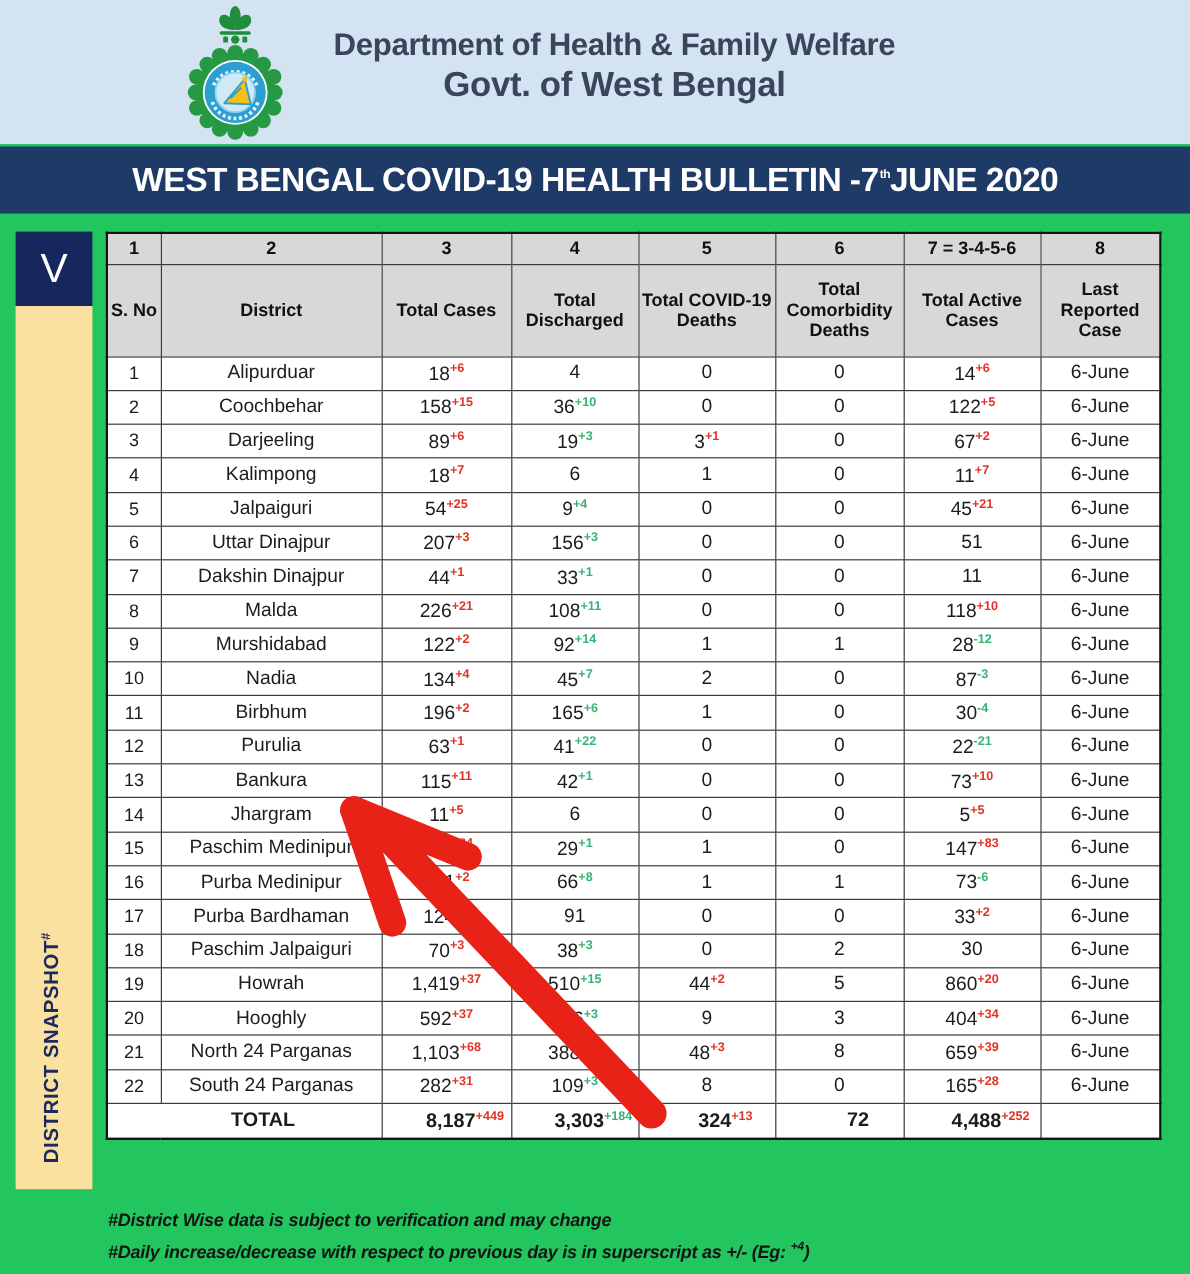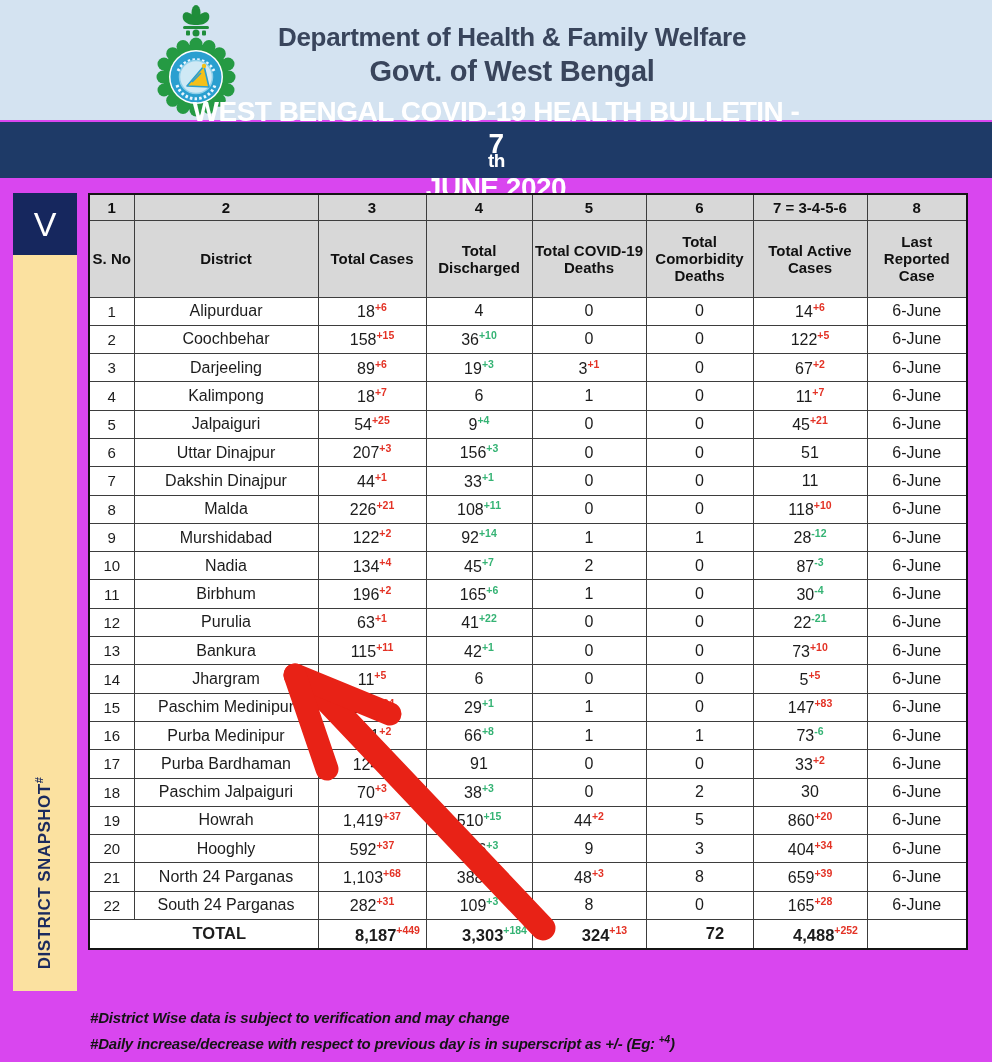--- a/index.html
+++ b/index.html
@@ -1,32 +1,32 @@
 <!DOCTYPE html>
 <html><head>
 <meta charset="utf-8">
 <style>
   * { margin:0; padding:0; box-sizing:border-box; }
   html,body { width:992px; height:1062px; background:#ffffff; overflow:hidden;
               font-family:"Liberation Sans", sans-serif; }
-  .page { position:relative; width:992px; height:1062px; background:#d946ef; }
+  .page { position:relative; width:992px; height:1062px; background:#22c55e; }
 
   
   .top-band { position:absolute; left:0; top:0; width:992px; height:120px; background:#d4e3f1; }
   .logo-wrap { position:absolute; left:143px; top:3px; width:106px; height:114px; }
   .titles { position:absolute; left:232px; top:20px; width:560px; text-align:center;
             color:#39455c; font-weight:bold; letter-spacing:-0.3px; }
   .title-line1 { font-size:26px; line-height:34px; }
   .title-line2 { font-size:29px; line-height:34px; }
 
   
   .banner { position:absolute; left:0; top:122px; width:992px; height:56px; background:#1e3a67;
             color:#ffffff; font-weight:bold; font-size:28px; letter-spacing:-0.5px;
-            display:flex; align-items:center; justify-content:center;flex-direction:column; }
-  .banner sup { font-size:19px; margin:-10px 0 0 1px; }
+            display:flex; align-items:center; justify-content:center; }
+  .banner sup { font-size:10px; margin:-10px 0 0 1px; }
 
   
   .v-box { position:absolute; left:13px; top:193px; width:64px; height:62px; background:#16275e;
            color:#ffffff; font-size:34px; display:flex; align-items:center; justify-content:center; }
   .strip { position:absolute; left:13px; top:255px; width:64px; height:736px; background:#fbe1a0; }
   .strip-label { position:absolute; left:-128px; top:606px; width:320px; height:24px;
                  transform:rotate(-90deg); transform-origin:center;
                  color:#1b2a5e; font-weight:bold; font-size:17px; text-align:center;
                  letter-spacing:0.5px; white-space:nowrap; }
   .strip-label sup { font-size:11px; }

